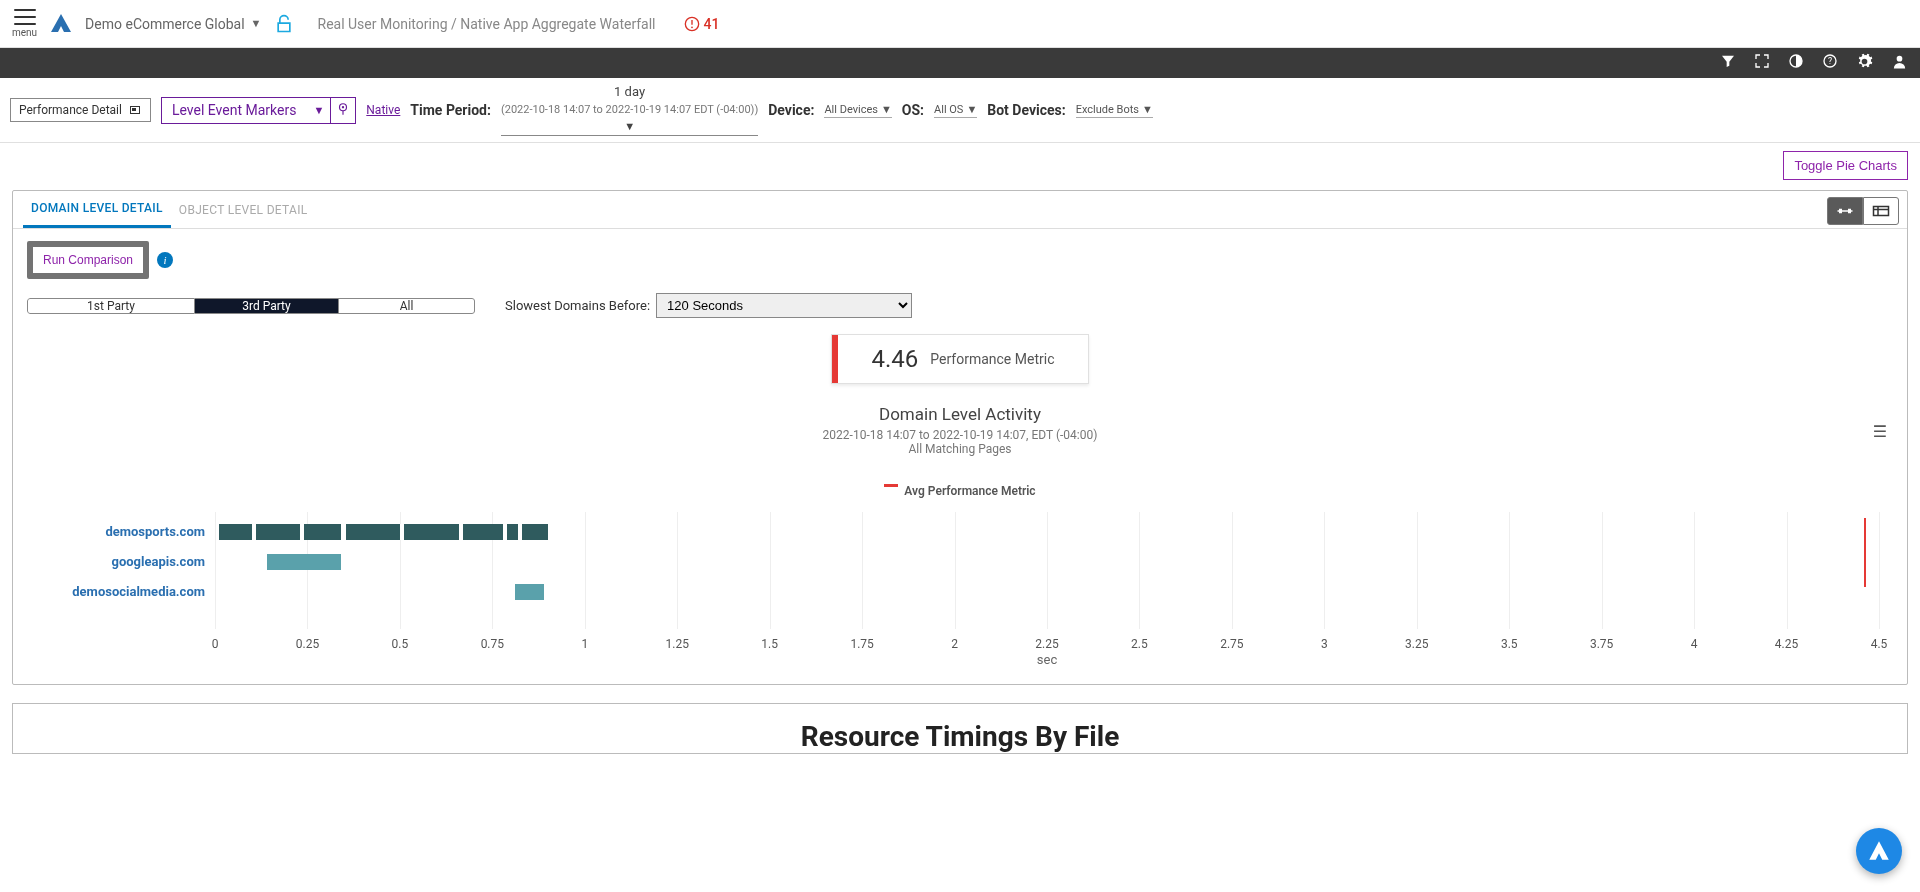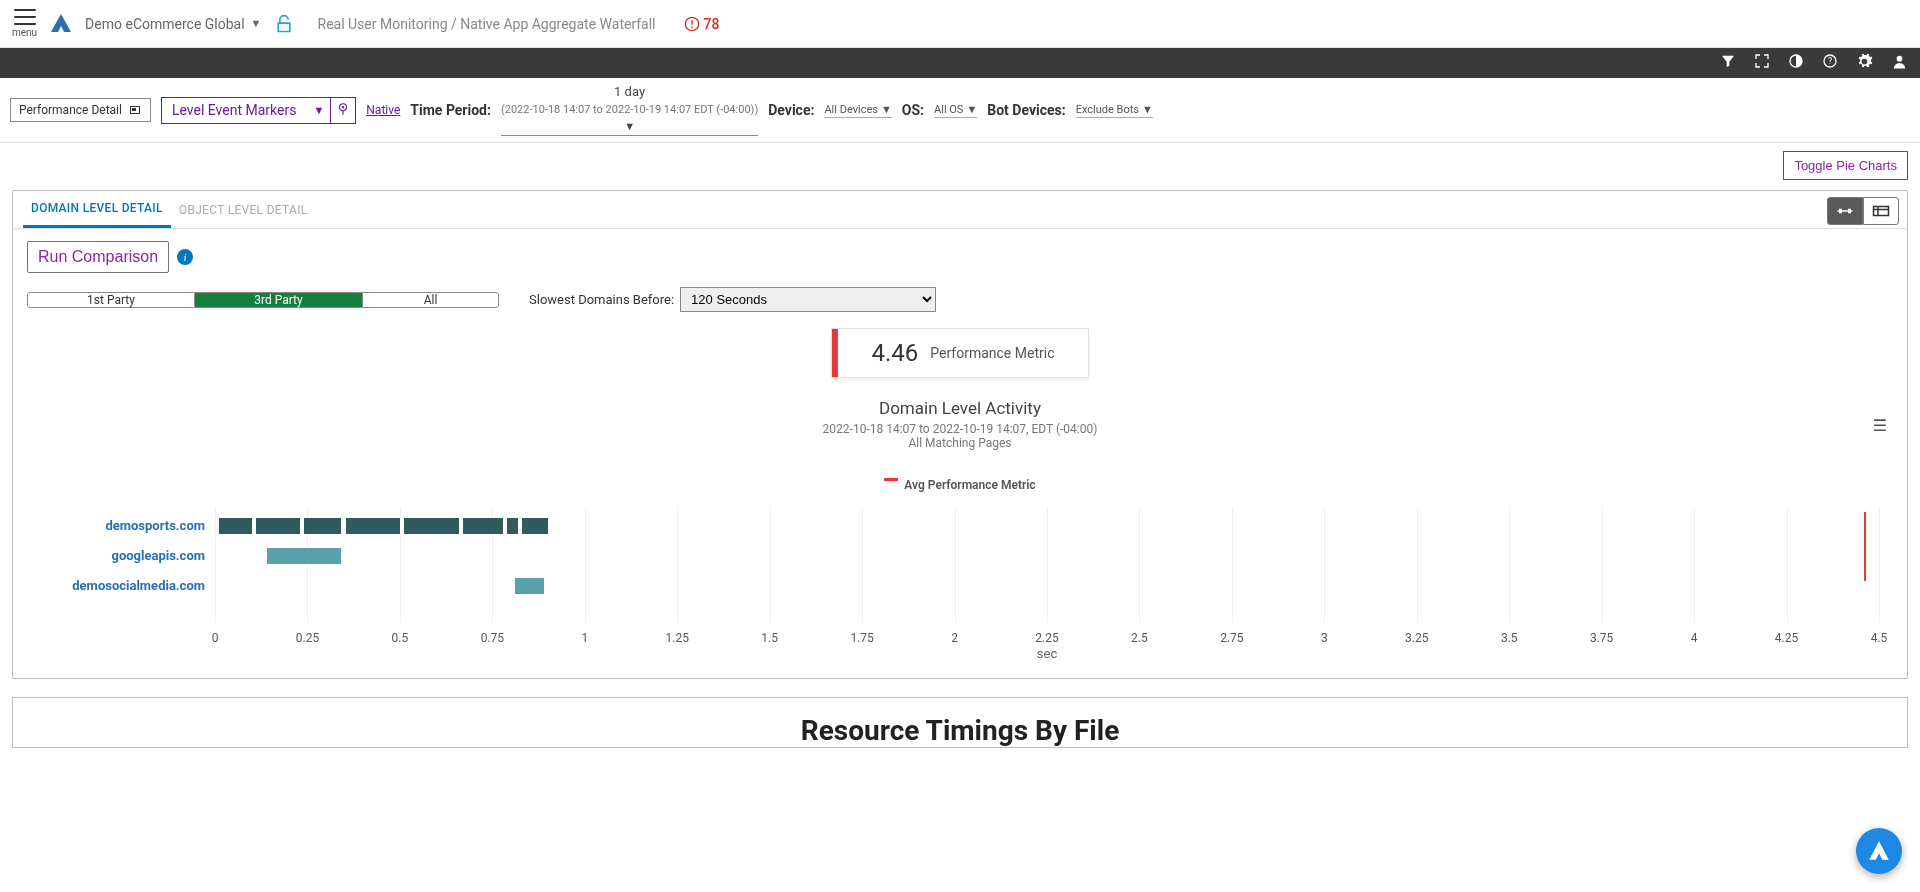--- a/index.html
+++ b/index.html
@@ -38,28 +38,28 @@
 .tabs { display: flex; align-items: center; border-bottom: 1px solid #ddd; padding: 0 10px; position: relative;}
 .tab { padding: 10px 8px; font-size: 12px; color: #aaa; cursor: pointer; letter-spacing: .3px;}
 .tab.active { color: #0277bd; border-bottom: 3px solid #0277bd; font-weight: 500; }
 .view-toggles { position: absolute; right: 8px; top: 6px; display: flex; }
 .vt { width: 36px; height: 28px; border: 1px solid #777; background: #5a5a5a; color: #fff; display:flex; align-items:center; justify-content:center; cursor:pointer; font-size:14px;}
 .vt.first{ border-radius: 3px 0 0 3px;}
 .vt.second{ background:#fff; color:#333; border-radius:0 3px 3px 0;}
 
 .panel-body { padding: 12px 14px 20px; }
 .run-row { display: flex; align-items: center; gap: 8px; margin-bottom: 14px; }
-.run-comparison { border: 1px solid #737373; color: #8e24aa; background: #fff; padding: 6px 10px; font-size: 16px; cursor: pointer; border-radius:2px;}
+.run-comparison { border: 6px solid #737373; color: #8e24aa; background: #fff; padding: 6px 10px; font-size: 12px; cursor: pointer; border-radius:2px;}
 .info-circle { width: 16px; height: 16px; border-radius: 50%; background: #0277bd; color: #fff; font-size: 11px; display:flex; align-items:center; justify-content:center; font-style: italic; font-family: serif; cursor:pointer;}
 
 .controls-row { display: flex; align-items: center; gap: 30px; margin-bottom: 16px;}
 .party-segment { display: flex; border-radius: 3px; overflow: hidden; }
 .seg { border:1px solid #888; padding: 0 0; font-size: 12px; cursor:pointer; text-align:center; background:#fff;}
 .seg.s1{ width:168px; border-radius:3px 0 0 3px;}
-.seg.s2{ width:168px; border-left:none; background:#15803d; color:#fff;}
+.seg.s2{ width:144px; border-left:none; background:#0f172a; color:#fff;}
 .seg.s3{ width:136px; border-left:none; border-radius:0 3px 3px 0;}
 .slowest-wrap { display:flex; align-items:center; gap:6px; font-size:13px;}
 .slowest-select { width:256px; padding:3px 6px; font-size:13px; border:1px solid #888;}
 
 .metric-card { margin: 4px auto 20px; width: 258px; display:flex; border:1px solid #e0e0e0; box-shadow:0 2px 3px rgba(0,0,0,.08); background:#fff;}
 .metric-accent { width:6px; background:#e53935;}
 .metric-inner { flex:1; display:flex; align-items:center; justify-content:center; gap:12px; padding:10px;}
 .metric-value { font-size:24px; font-weight:400; color:#333;}
 .metric-label { font-size:14px; color:#555;}
 
@@ -107,21 +107,21 @@
   <svg class="unlock-icon" width="20" height="22" viewBox="0 0 24 24">
       <path fill="none" stroke="#1ca9e0" stroke-width="2" d="M7 11 V7 a5 5 0 0 1 10 0 M5 11 h14 v10 H5 Z"></path>
     </svg>
   <div class="breadcrumb">Real User Monitoring / Native App Aggregate Waterfall</div>
   <div class="alert-badge">
     <svg width="16" height="16" viewBox="0 0 24 24">
         <circle cx="12" cy="12" r="10" fill="none" stroke="#d93025" stroke-width="2"></circle>
         <line x1="12" y1="6" x2="12" y2="13" stroke="#d93025" stroke-width="2"></line>
         <circle cx="12" cy="17" r="1.3" fill="#d93025"></circle>
       </svg>
-    <span>78</span>
+    <span>41</span>
   </div>
 </div>
 
 <div class="darkbar">
   <span class="icon"><svg width="16" height="16" viewBox="0 0 24 24">
         <path fill="#fff" d="M3 4h18l-7 9v6l-4 2v-8z"></path>
       </svg></span>
   <span class="icon"><svg width="16" height="16" viewBox="0 0 24 24">
         <path fill="none" stroke="#fff" stroke-width="2" d="M3 9V3h6 M15 3h6v6 M21 15v6h-6 M9 21H3v-6"></path>
       </svg></span>

